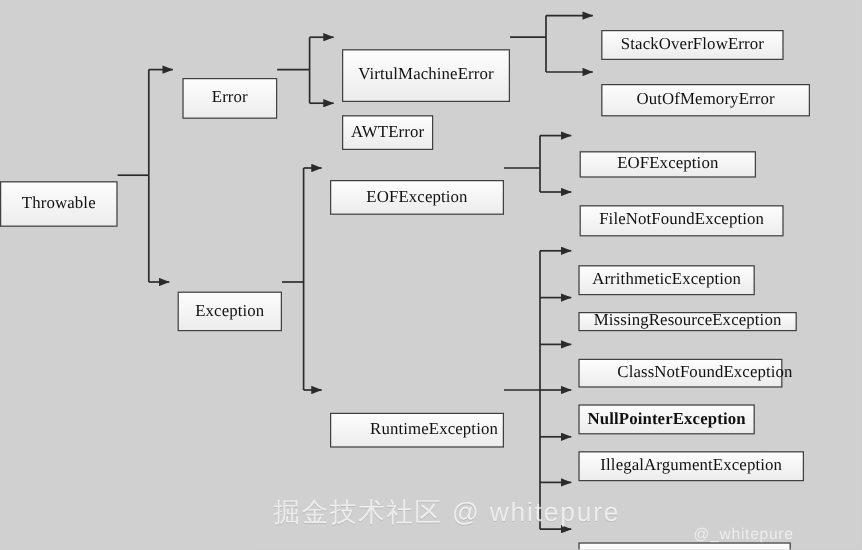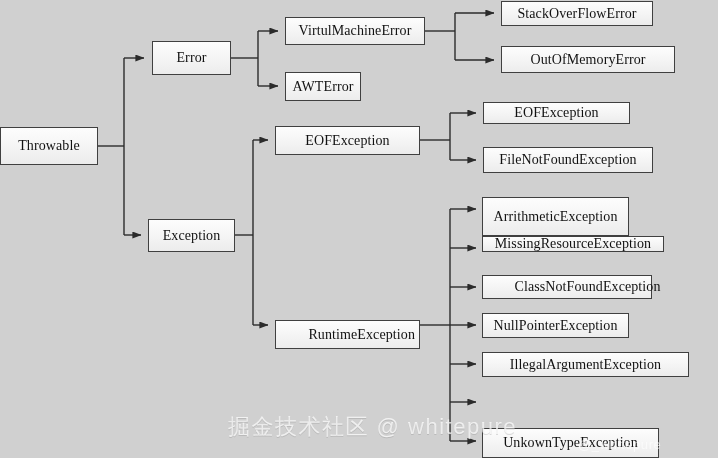--- a/index.html
+++ b/index.html
@@ -33,20 +33,21 @@
     background: linear-gradient(to bottom, #fdfdfd 0%, #f4f4f4 55%, #ececec 100%);
     color: #111111;
     display: flex;
     align-items: center;
     justify-content: center;
     font-size: 14px;
     line-height: 1;
     white-space: nowrap;
     letter-spacing: 0.1px;
     box-shadow: 0 0 0 0 rgba(0,0,0,0);
+    margin-top: 24px;
   }
   .node span {
     display: block;
     padding: 0 4px;
   }
   
   #watermark-main {
     position: absolute;
     left: 228px;
     top: 412px;
@@ -129,21 +130,21 @@
   </div>
 
   <div class="node" style="left:152px; top:41px; width:79px; height:34px;">
     <span>Error</span>
   </div>
 
   <div class="node" style="left:148px; top:219px; width:87px; height:33px;">
     <span>Exception</span>
   </div>
 
-  <div class="node" style="left:285px; top:17px; width:140px; height:28px;">
+  <div class="node" style="left:285px; top:17px; width:140px; height:44px;">
     <span>VirtulMachineError</span>
   </div>
 
   <div class="node" style="left:285px; top:72px; width:76px; height:29px;">
     <span>AWTError</span>
   </div>
 
   <div class="node" style="left:275px; top:126px; width:145px; height:29px;">
     <span>EOFException</span>
   </div>
@@ -161,37 +162,37 @@
   </div>
 
   <div class="node" style="left:483px; top:102px; width:147px; height:22px;">
     <span>EOFException</span>
   </div>
 
   <div class="node" style="left:483px; top:147px; width:170px; height:26px;">
     <span>FileNotFoundException</span>
   </div>
 
-  <div class="node" style="left:482px; top:197px; width:147px; height:39px;">
+  <div class="node" style="left:482px; top:197px; width:147px; height:25px;">
     <span>ArrithmeticException</span>
   </div>
 
   <div class="node" style="left:482px; top:236px; width:182px; height:16px;">
     <span>MissingResourceException</span>
   </div>
 
   <div class="node" style="left:482px; top:275px; width:170px; height:24px;padding-left:41px;">
     <span>ClassNotFoundException</span>
   </div>
 
-  <div class="node" style="left:482px; top:313px; width:147px; height:25px;">
+  <div class="node" style="left:482px; top:313px; width:147px; height:25px;font-weight:bold;">
     <span>NullPointerException</span>
   </div>
 
-  <div class="node" style="left:482px; top:352px; width:207px; height:25px;">
+  <div class="node" style="left:482px; top:352px; width:188px; height:25px;">
     <span>IllegalArgumentException</span>
   </div>
 
 
   <div class="node" style="left:482px; top:428px; width:177px; height:30px;">
     <span>UnkownTypeException</span>
   </div>
 
   <div id="watermark-main">掘金技术社区 @ whitepure</div>
   <div id="watermark-sub">@_whitepure</div>

